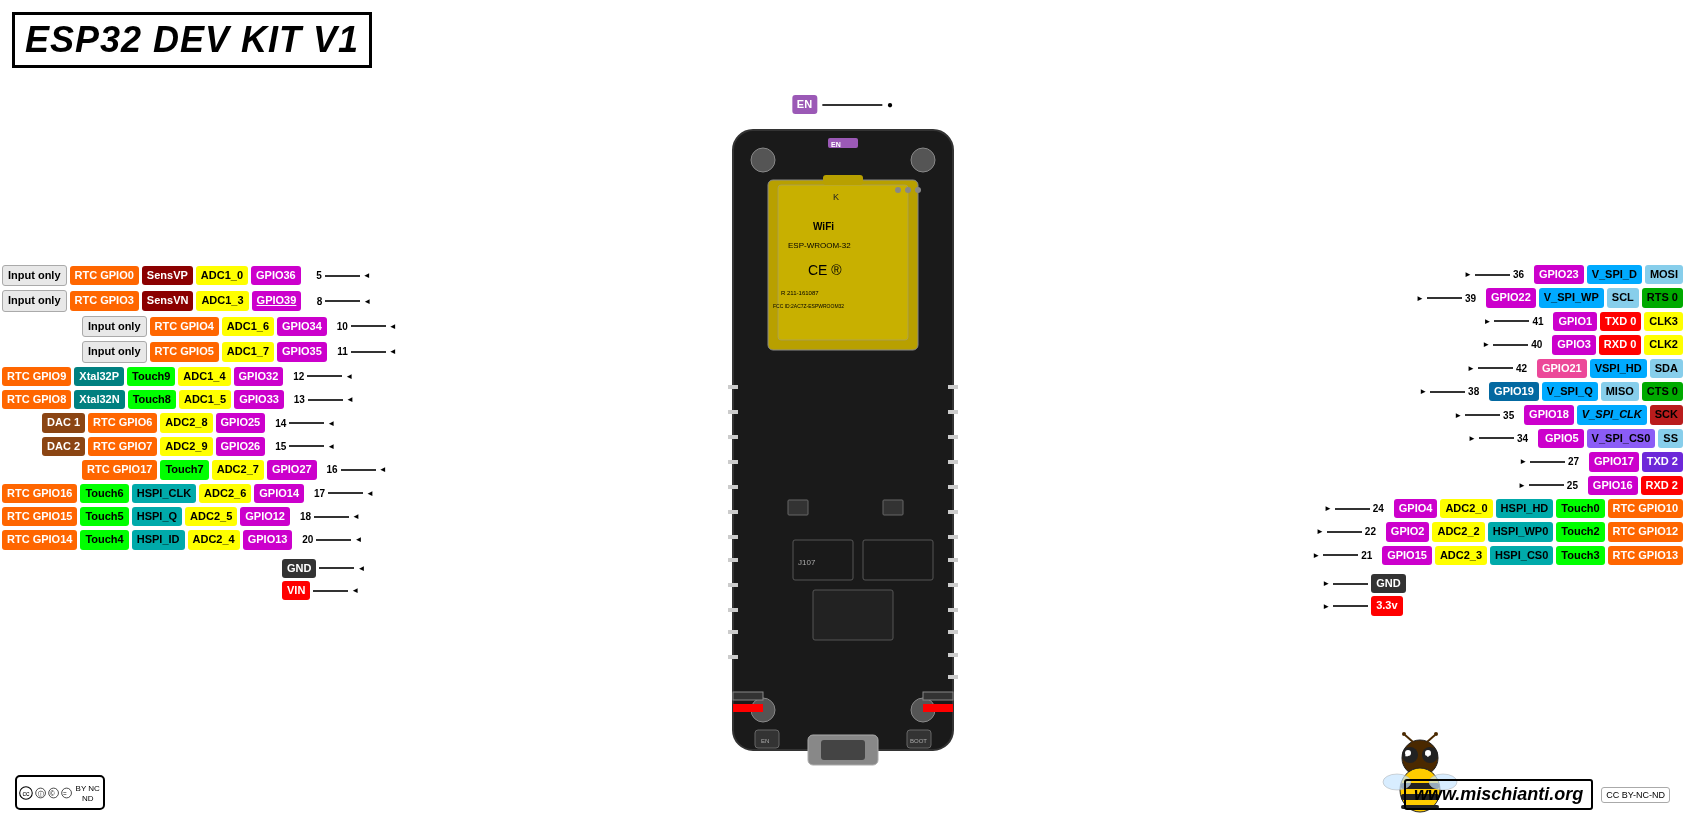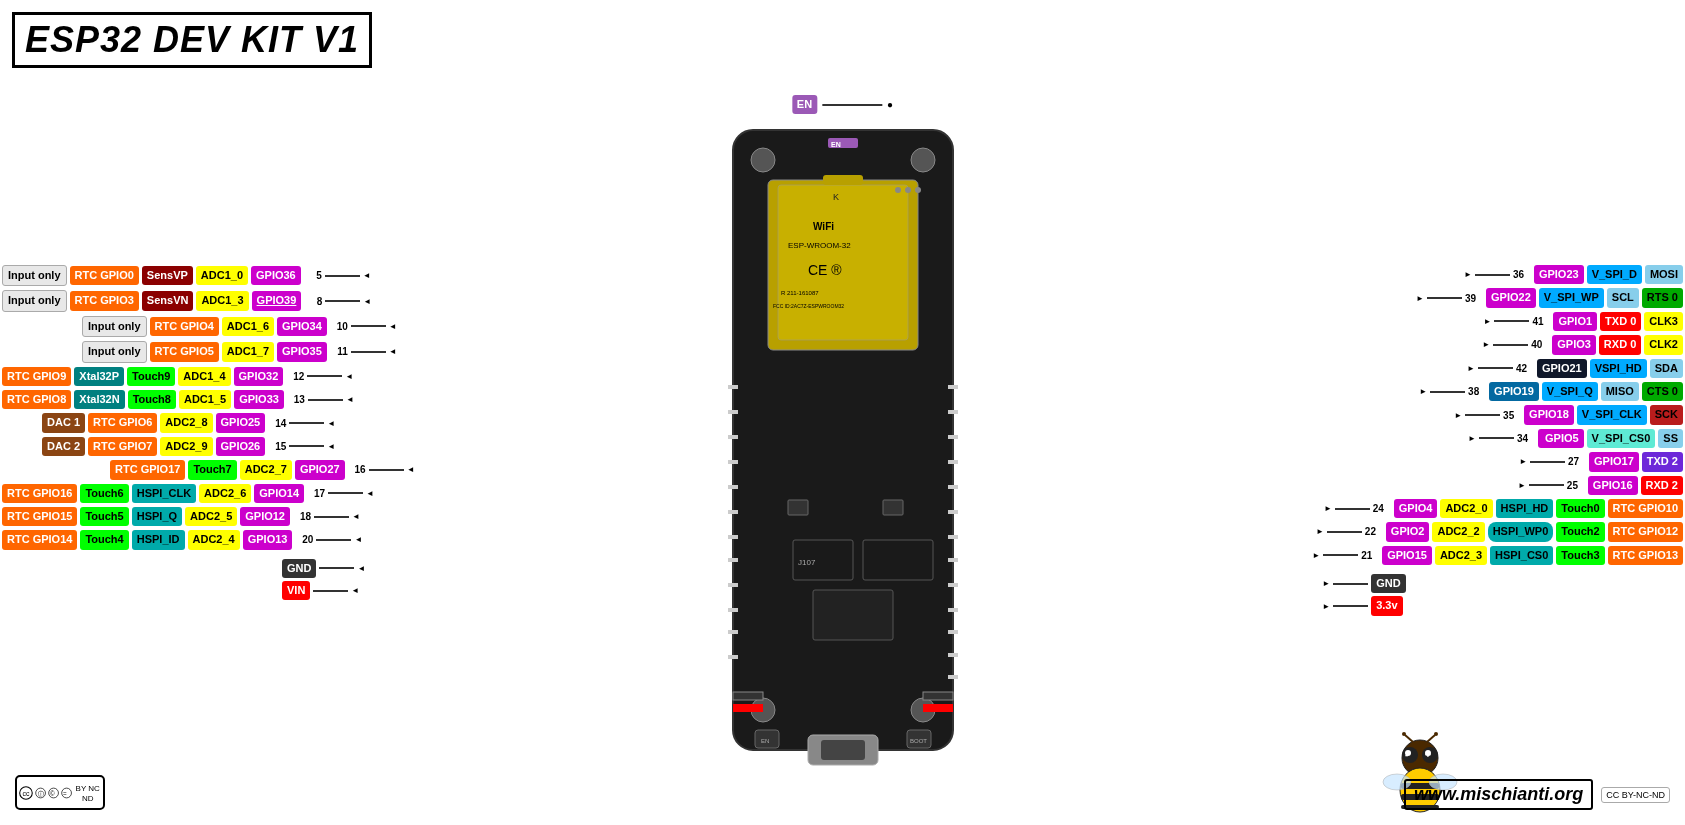--- a/index.html
+++ b/index.html
@@ -322,21 +322,21 @@
     <div class="pin-row" style="margin-bottom:3px; margin-left:40px;">
       <span class="pin-label" style="background:#8B4513;color:#fff;">DAC 2</span>
       <span class="pin-label orange">RTC GPIO7</span>
       <span class="pin-label yellow">ADC2_9</span>
       <span class="pin-label" style="background:#CC00CC;color:#fff;text-align:right;">GPIO26</span>
       <span class="pin-num">15</span>
       <div style="width:35px;height:2px;background:#333;"></div>
       <span style="font-size:8px;">◄</span>
     </div>
 
-    <div class="pin-row" style="margin-bottom:3px; margin-left:108px;">
+    <div class="pin-row" style="margin-bottom:3px; margin-left:80px;">
       <span class="pin-label orange">RTC GPIO17</span>
       <span class="pin-label bright-green">Touch7</span>
       <span class="pin-label yellow">ADC2_7</span>
       <span class="pin-label" style="background:#CC00CC;color:#fff;">GPIO27</span>
       <span class="pin-num">16</span>
       <div style="width:35px;height:2px;background:#333;"></div>
       <span style="font-size:8px;">◄</span>
     </div>
 
     <div class="pin-row" style="margin-bottom:3px;">
@@ -422,50 +422,50 @@
       <span class="pin-num-r">40 </span>
       <span class="pin-label" style="background:#CC00CC;color:#fff;">GPIO3</span>
       <span class="pin-label" style="background:#FF0000;color:#fff;">RXD 0</span>
       <span class="pin-label yellow">CLK2</span>
     </div>
 
     <div class="pin-row right" style="margin-bottom:3px;">
       <span style="font-size:8px;">►</span>
       <div style="width:35px;height:2px;background:#333;"></div>
       <span class="pin-num-r">42 </span>
-      <span class="pin-label" style="background:#0f172a;color:#fff;">GPIO21</span>
+      <span class="pin-label" style="background:#ec4899;color:#fff;">GPIO21</span>
       <span class="pin-label" style="background:#00AAFF;color:#000;">VSPI_HD</span>
       <span class="pin-label" style="background:#87CEEB;color:#000;">SDA</span>
     </div>
 
     <div class="pin-row right" style="margin-bottom:3px;">
       <span style="font-size:8px;">►</span>
       <div style="width:35px;height:2px;background:#333;"></div>
       <span class="pin-num-r">38 </span>
       <span class="pin-label" style="background:#0369a1;color:#fff;">GPIO19</span>
       <span class="pin-label" style="background:#00AAFF;color:#000;">V_SPI_Q</span>
       <span class="pin-label" style="background:#87CEEB;color:#000;">MISO</span>
       <span class="pin-label" style="background:#00AA00;color:#000;">CTS 0</span>
     </div>
 
     <div class="pin-row right" style="margin-bottom:3px;">
       <span style="font-size:8px;">►</span>
       <div style="width:35px;height:2px;background:#333;"></div>
       <span class="pin-num-r">35 </span>
       <span class="pin-label" style="background:#CC00CC;color:#fff;">GPIO18</span>
-      <span class="pin-label" style="background:#00AAFF;color:#000;">V_SPI_CLK</span>
+      <span class="pin-label" style="background:#00AAFF;color:#000;font-style:italic;">V_SPI_CLK</span>
       <span class="pin-label" style="background:#b91c1c;color:#000;">SCK</span>
     </div>
 
     <div class="pin-row right" style="margin-bottom:3px;">
       <span style="font-size:8px;">►</span>
       <div style="width:35px;height:2px;background:#333;"></div>
       <span class="pin-num-r">34 </span>
       <span class="pin-label" style="background:#CC00CC;color:#fff;padding-left:7px;">GPIO5</span>
-      <span class="pin-label" style="background:#5eead4;color:#000;">V_SPI_CS0</span>
+      <span class="pin-label" style="background:#8b5cf6;color:#000;">V_SPI_CS0</span>
       <span class="pin-label" style="background:#87CEEB;color:#000;">SS</span>
     </div>
 
     <div class="pin-row right" style="margin-bottom:3px;">
       <span style="font-size:8px;">►</span>
       <div style="width:35px;height:2px;background:#333;"></div>
       <span class="pin-num-r">27 </span>
       <span class="pin-label" style="background:#CC00CC;color:#fff;">GPIO17</span>
       <span class="pin-label" style="background:#6d28d9;color:#fff;">TXD 2</span>
     </div>
@@ -488,21 +488,21 @@
       <span class="pin-label bright-green">Touch0</span>
       <span class="pin-label orange">RTC GPIO10</span>
     </div>
 
     <div class="pin-row right" style="margin-bottom:3px;">
       <span style="font-size:8px;">►</span>
       <div style="width:35px;height:2px;background:#333;"></div>
       <span class="pin-num-r">22 </span>
       <span class="pin-label" style="background:#CC00CC;color:#fff;">GPIO2</span>
       <span class="pin-label yellow">ADC2_2</span>
-      <span class="pin-label" style="background:#00AAAA;color:#000;border-radius:8px;">HSPI_WP0</span>
+      <span class="pin-label" style="background:#00AAAA;color:#000;">HSPI_WP0</span>
       <span class="pin-label bright-green">Touch2</span>
       <span class="pin-label orange">RTC GPIO12</span>
     </div>
 
     <div class="pin-row right" style="margin-bottom:3px;">
       <span style="font-size:8px;">►</span>
       <div style="width:35px;height:2px;background:#333;"></div>
       <span class="pin-num-r">21 </span>
       <span class="pin-label" style="background:#CC00CC;color:#fff;">GPIO15</span>
       <span class="pin-label yellow">ADC2_3</span>

